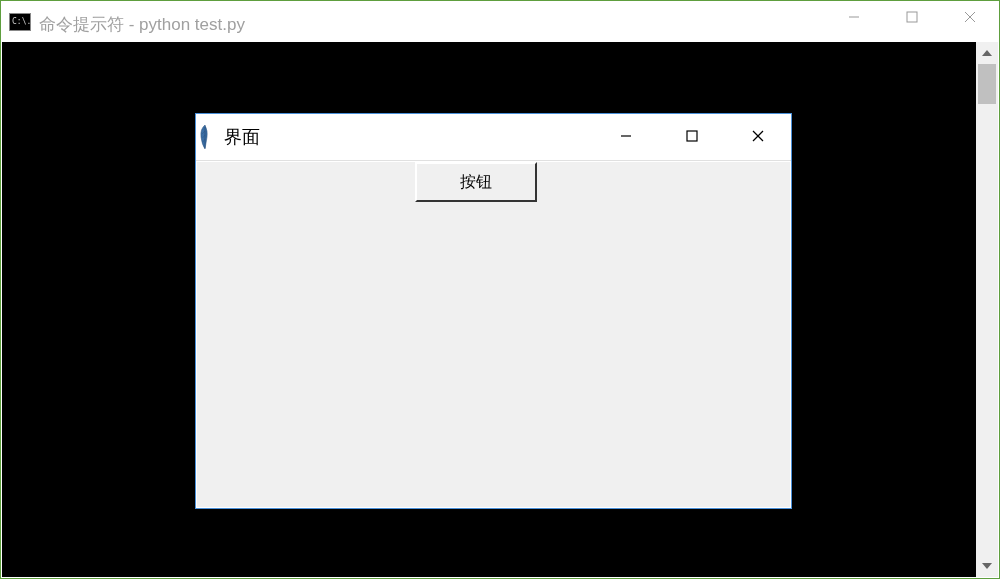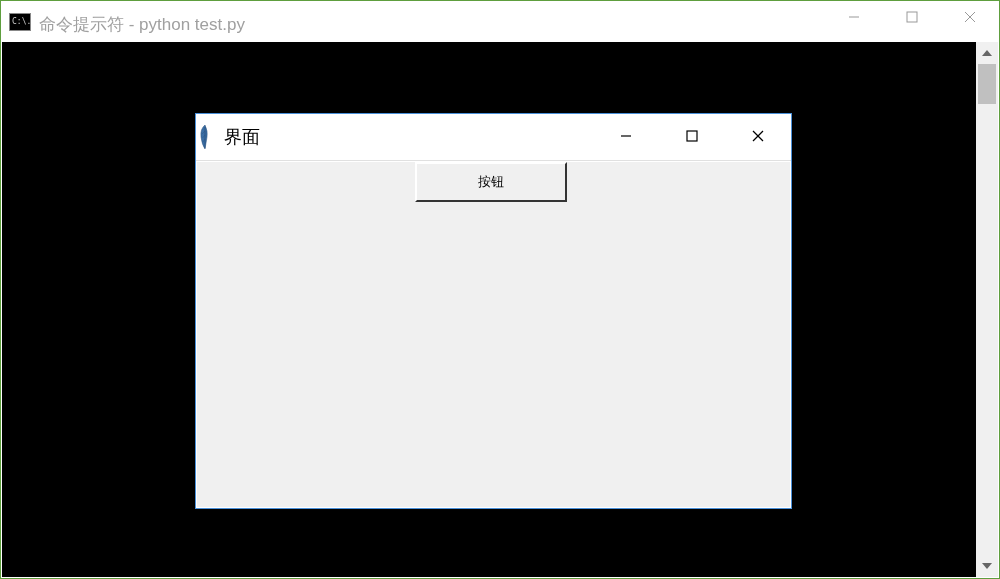--- a/index.html
+++ b/index.html
@@ -164,30 +164,30 @@
       top: 48px;
       left: 1px;
       right: 1px;
       bottom: 1px;
       background: #f0f0f0;
     }
     .tk-button {
       position: absolute;
       top: 0px;
       left: 218px;
-      width: 152px;
+      width: 122px;
       height: 40px;
       background: #f0f0f0;
       border: 2px outset #fff;
       border-right-color: #888;
       border-bottom-color: #888;
       display: flex;
       align-items: center;
       justify-content: center;
-      font-size: 13px;
+      font-size: 16px;
       color: #000;
       font-family: "Microsoft YaHei", "SimSun", sans-serif;
     }
   </style>
 </head>
 <body>
 
 <div class="outer-window">
   <div class="outer-titlebar">
     <div class="cmd-icon">

